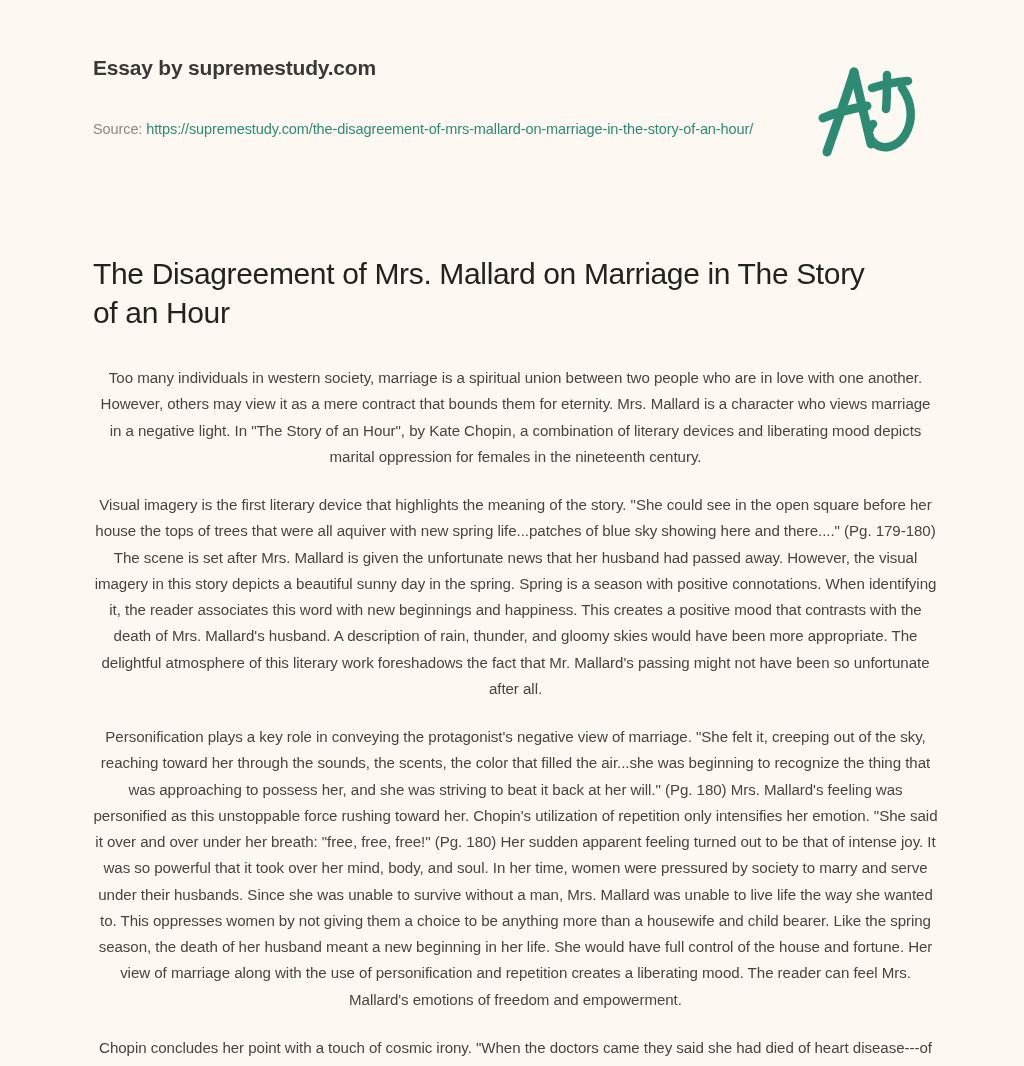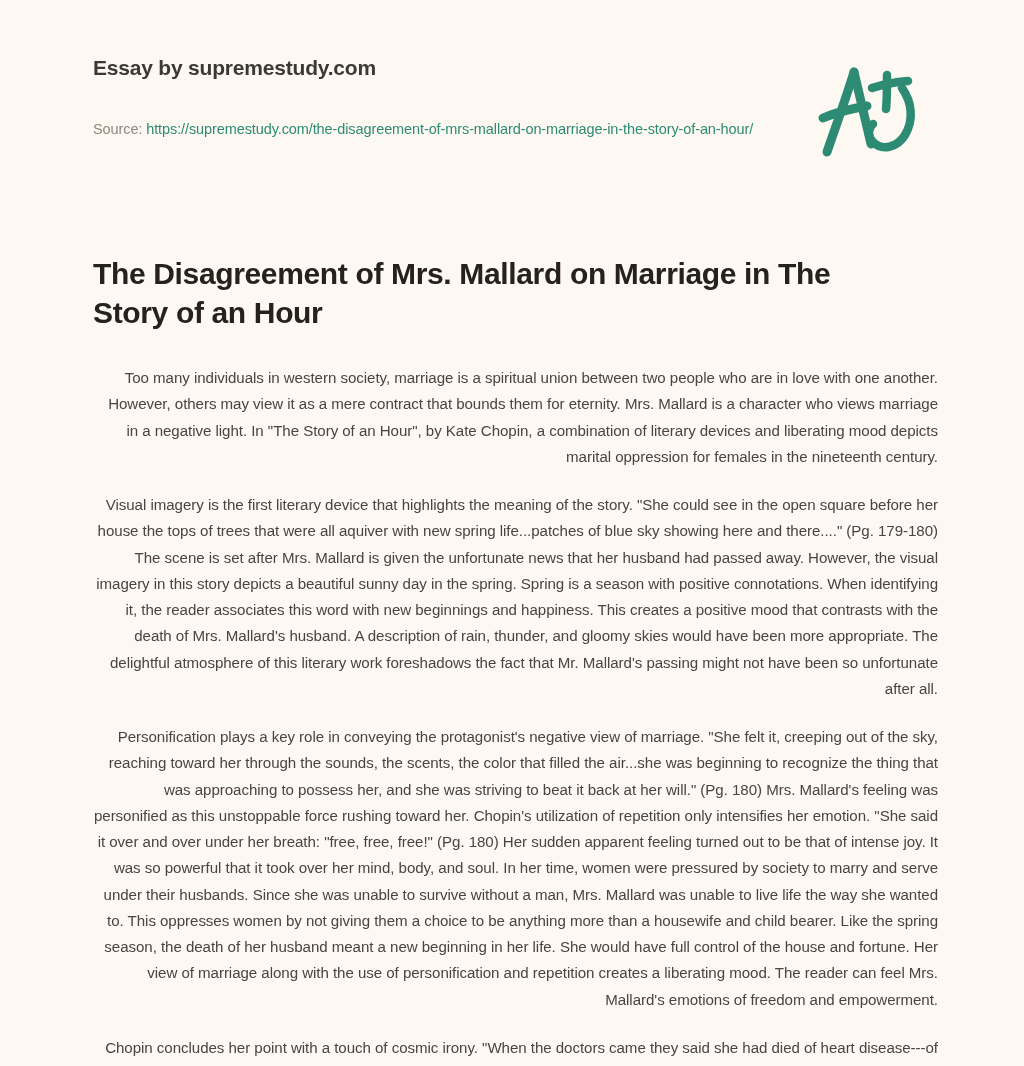--- a/index.html
+++ b/index.html
@@ -89,39 +89,39 @@
   .article {
     position: absolute;
     left: 93px;
     top: 254px;
     width: 845px;
   }
 
   .article-title {
     font-family: "Liberation Sans", sans-serif;
     font-size: 30px;
-    font-weight: bold;
+    font-weight: normal;
     color: #24211f;
     line-height: 1.30;
     letter-spacing: -0.35px;
     margin: 0 0 0 0;
     max-width: 790px;
   }
 
   .body-copy {
     margin-top: 33px;
   }
 
   .body-copy p {
     margin: 0 0 22px 0;
     font-size: 15.1px;
     line-height: 1.74;
     color: #4a4440;
     letter-spacing: -0.05px;
-    text-align: right;
+    text-align: center;
     max-width: 845px;
   }
 
   .body-copy p:last-child {
     margin-bottom: 0;
   }
 </style>
 </head>
 <body>
 

